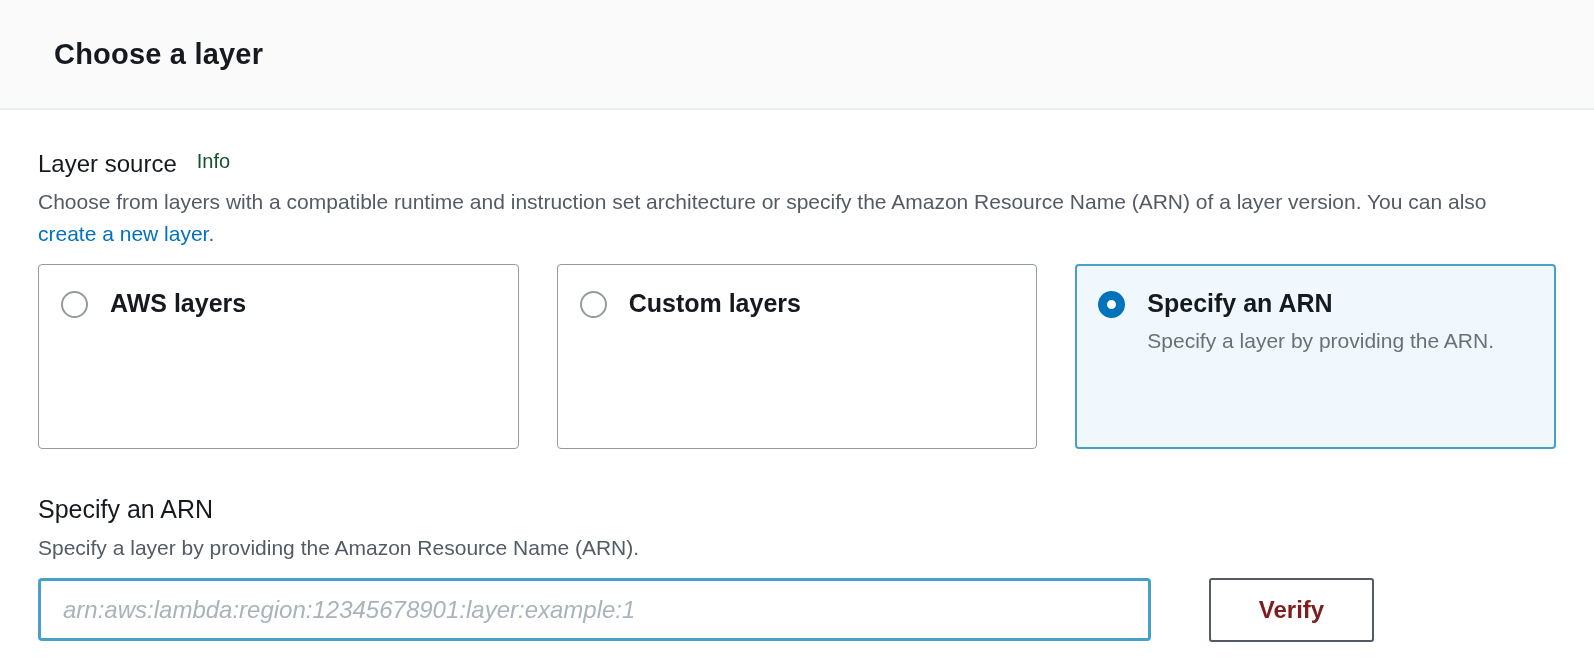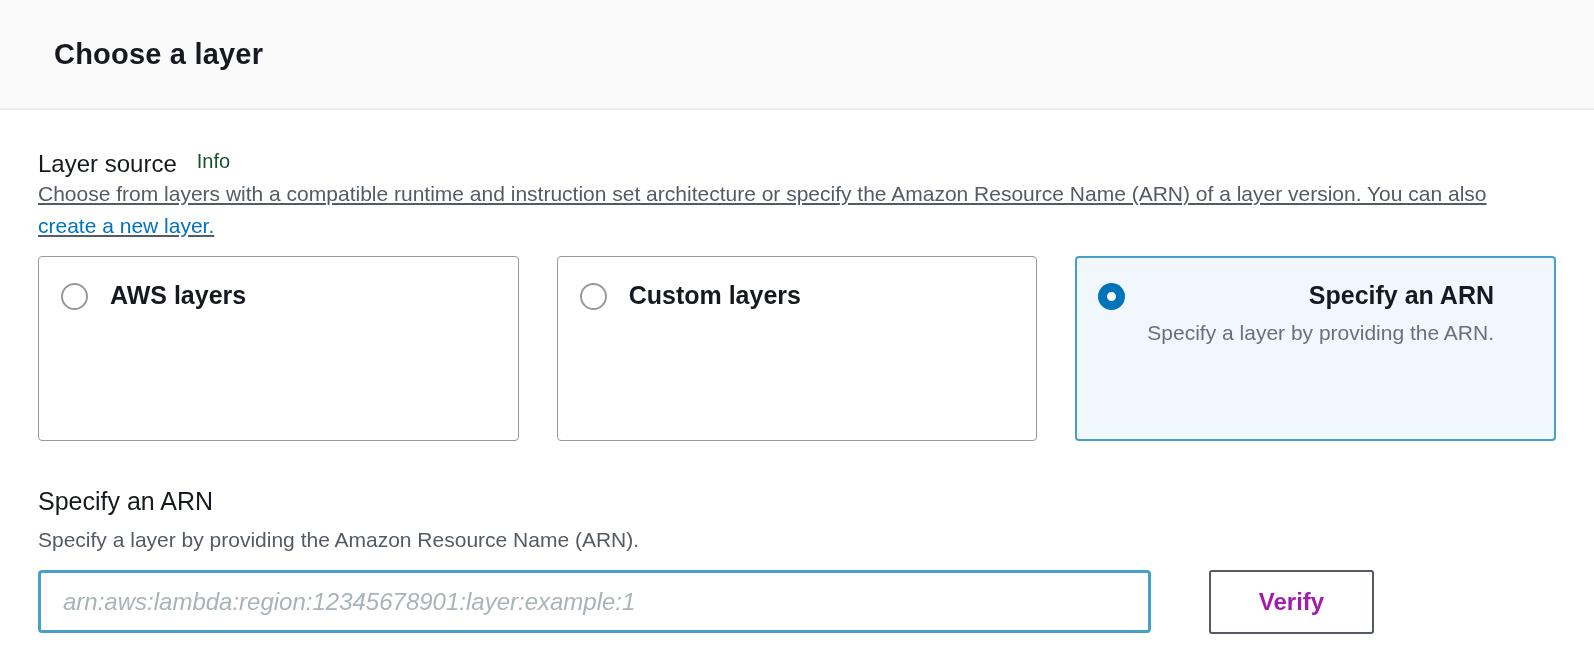--- a/index.html
+++ b/index.html
@@ -41,39 +41,37 @@
     color: #16191f;
   }
   .info-link {
     font-size: 20px;
     font-weight: 400;
     color: #14532d;
     text-decoration: none;
     cursor: pointer;
   }
   .field-description {
-    margin-top: 0;
+    margin-top: 8px;
     font-size: 21px;
     line-height: 32px;
     color: #545b64;
     max-width: 1460px;
-    text-decoration: underline;
   }
   .inline-link {
     color: #0073bb;
     text-decoration: none;
     cursor: pointer;
   }
 
   
   .cards {
     margin-top: 14px;
     display: flex;
     gap: 38px;
-    text-align: right;
   }
   .card {
     flex: 1 1 0;
     height: 185px;
     border: 1px solid #949a9e;
     border-radius: 4px;
     background: #ffffff;
     padding: 24px 22px;
     display: flex;
     align-items: flex-start;
@@ -148,21 +146,21 @@
   }
   .verify-btn {
     width: 165px;
     height: 64px;
     background: #ffffff;
     border: 2px solid #545b64;
     border-radius: 3px;
     font-family: "Liberation Sans", "DejaVu Sans", sans-serif;
     font-size: 24px;
     font-weight: 700;
-    color: #a21caf;
+    color: #7f1d1d;
     cursor: pointer;
   }
 </style>
 </head>
 <body>
 
 <div class="panel-header">
   <h1>Choose a layer</h1>
 </div>
 

